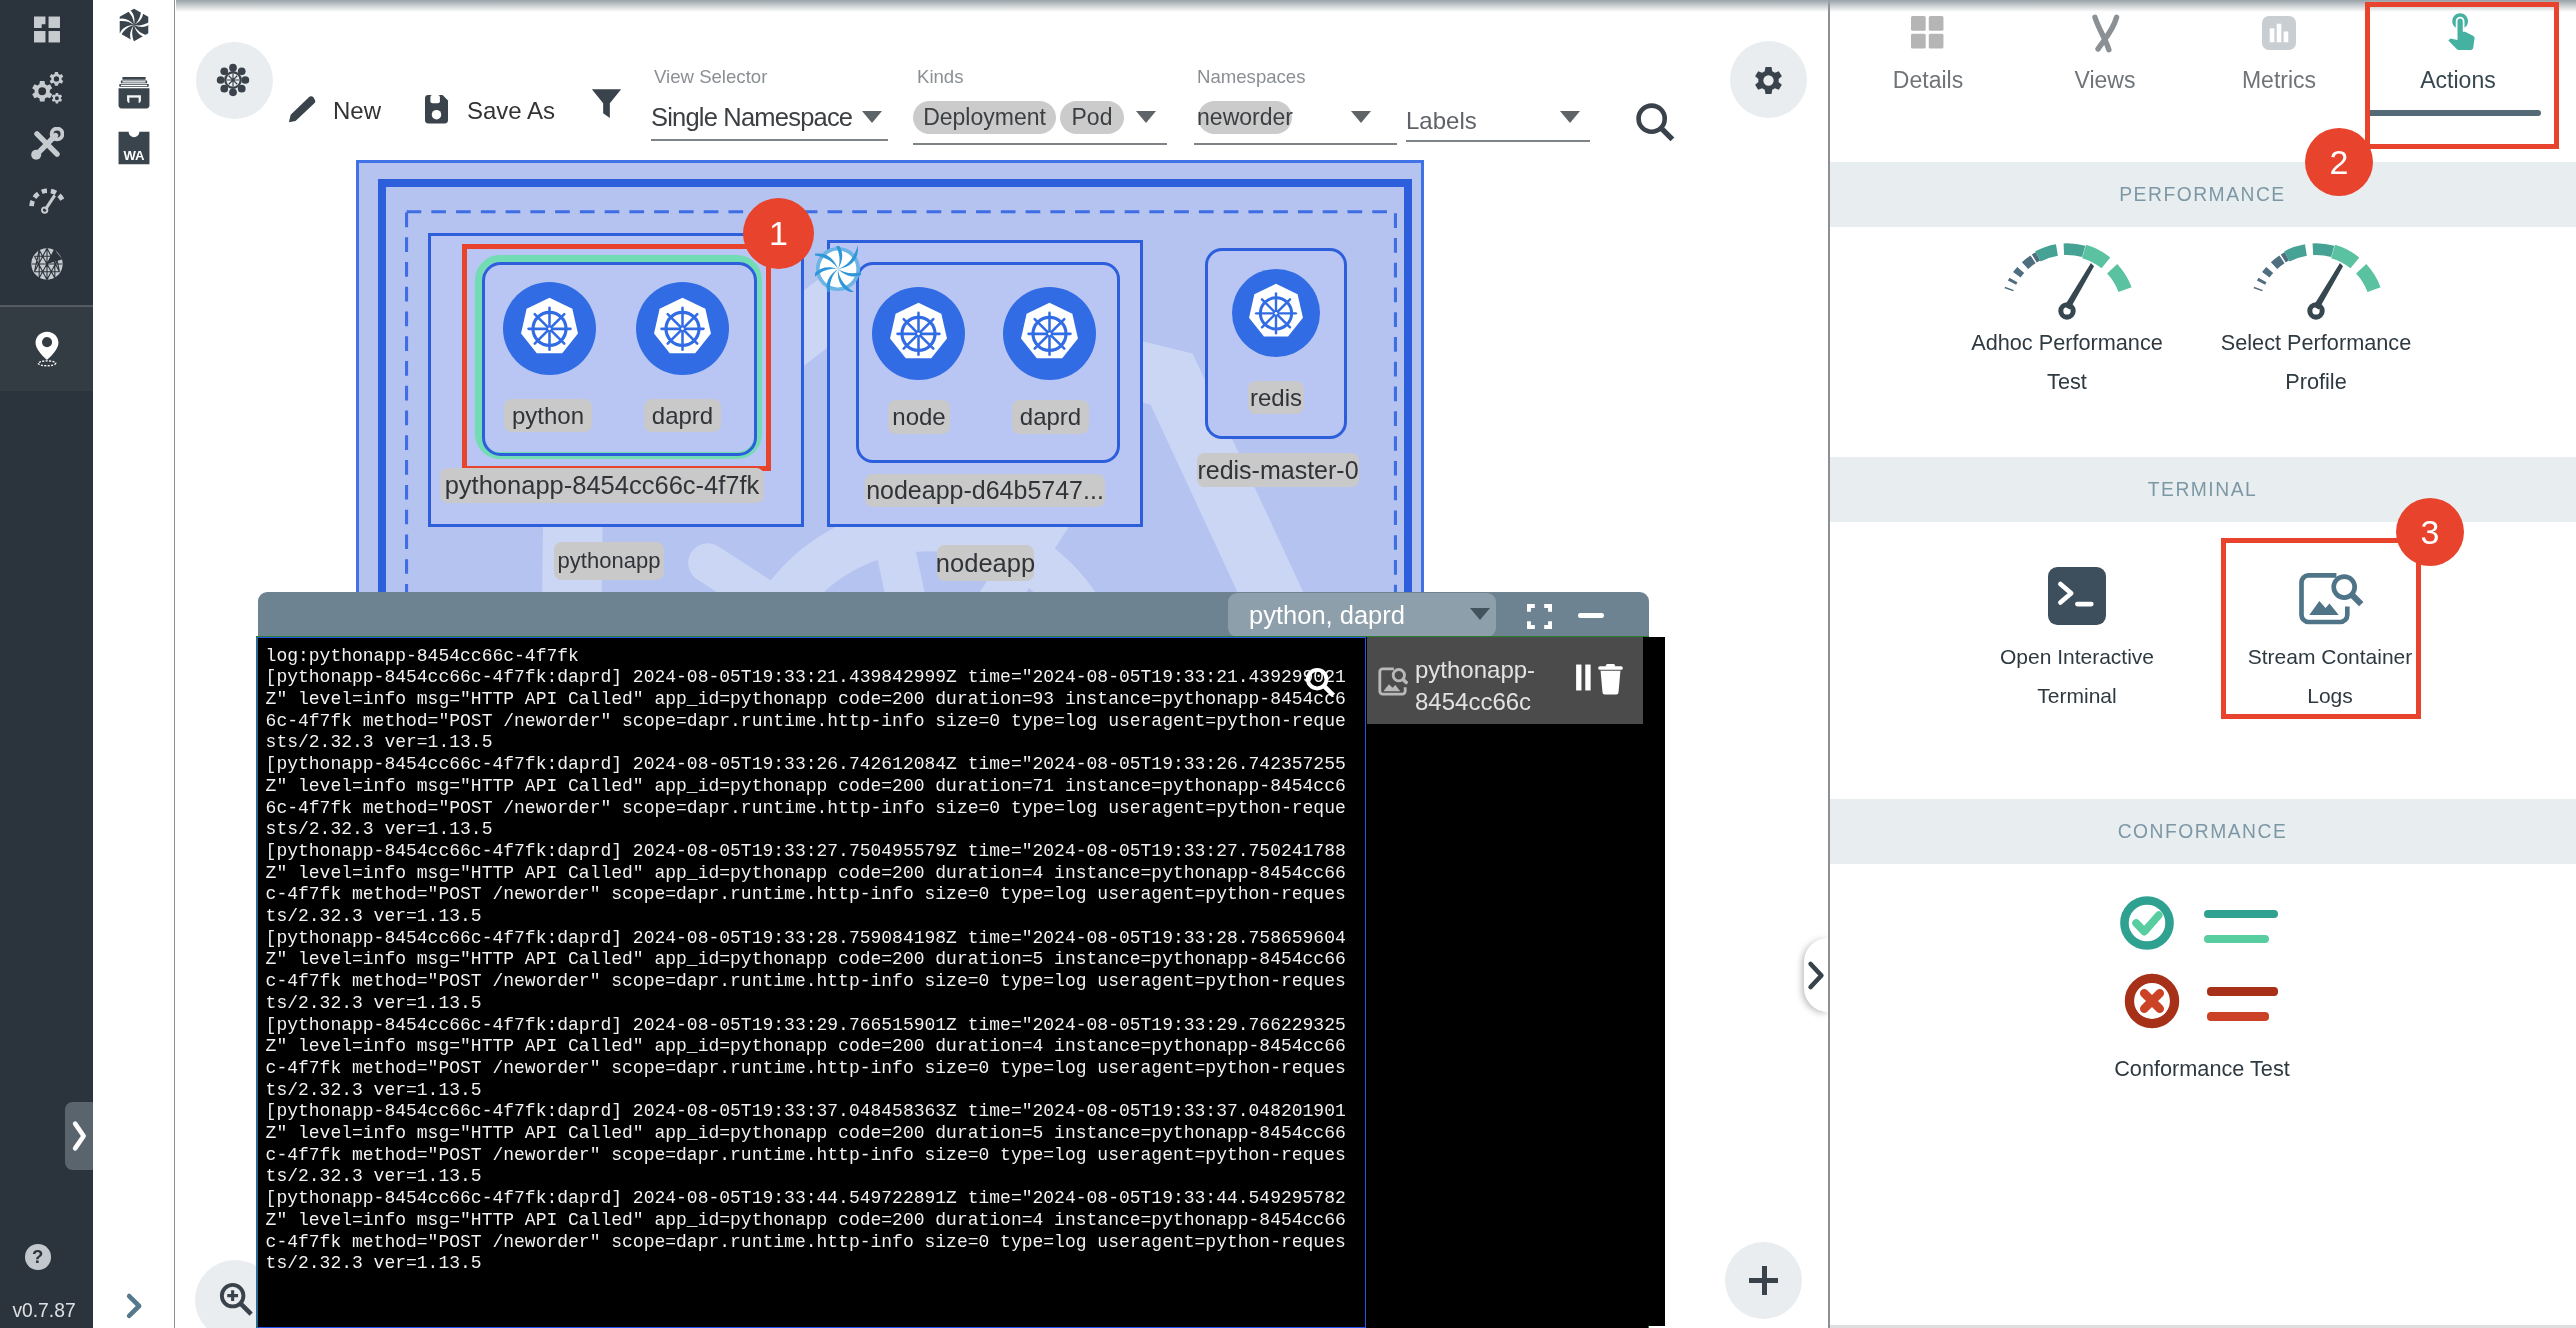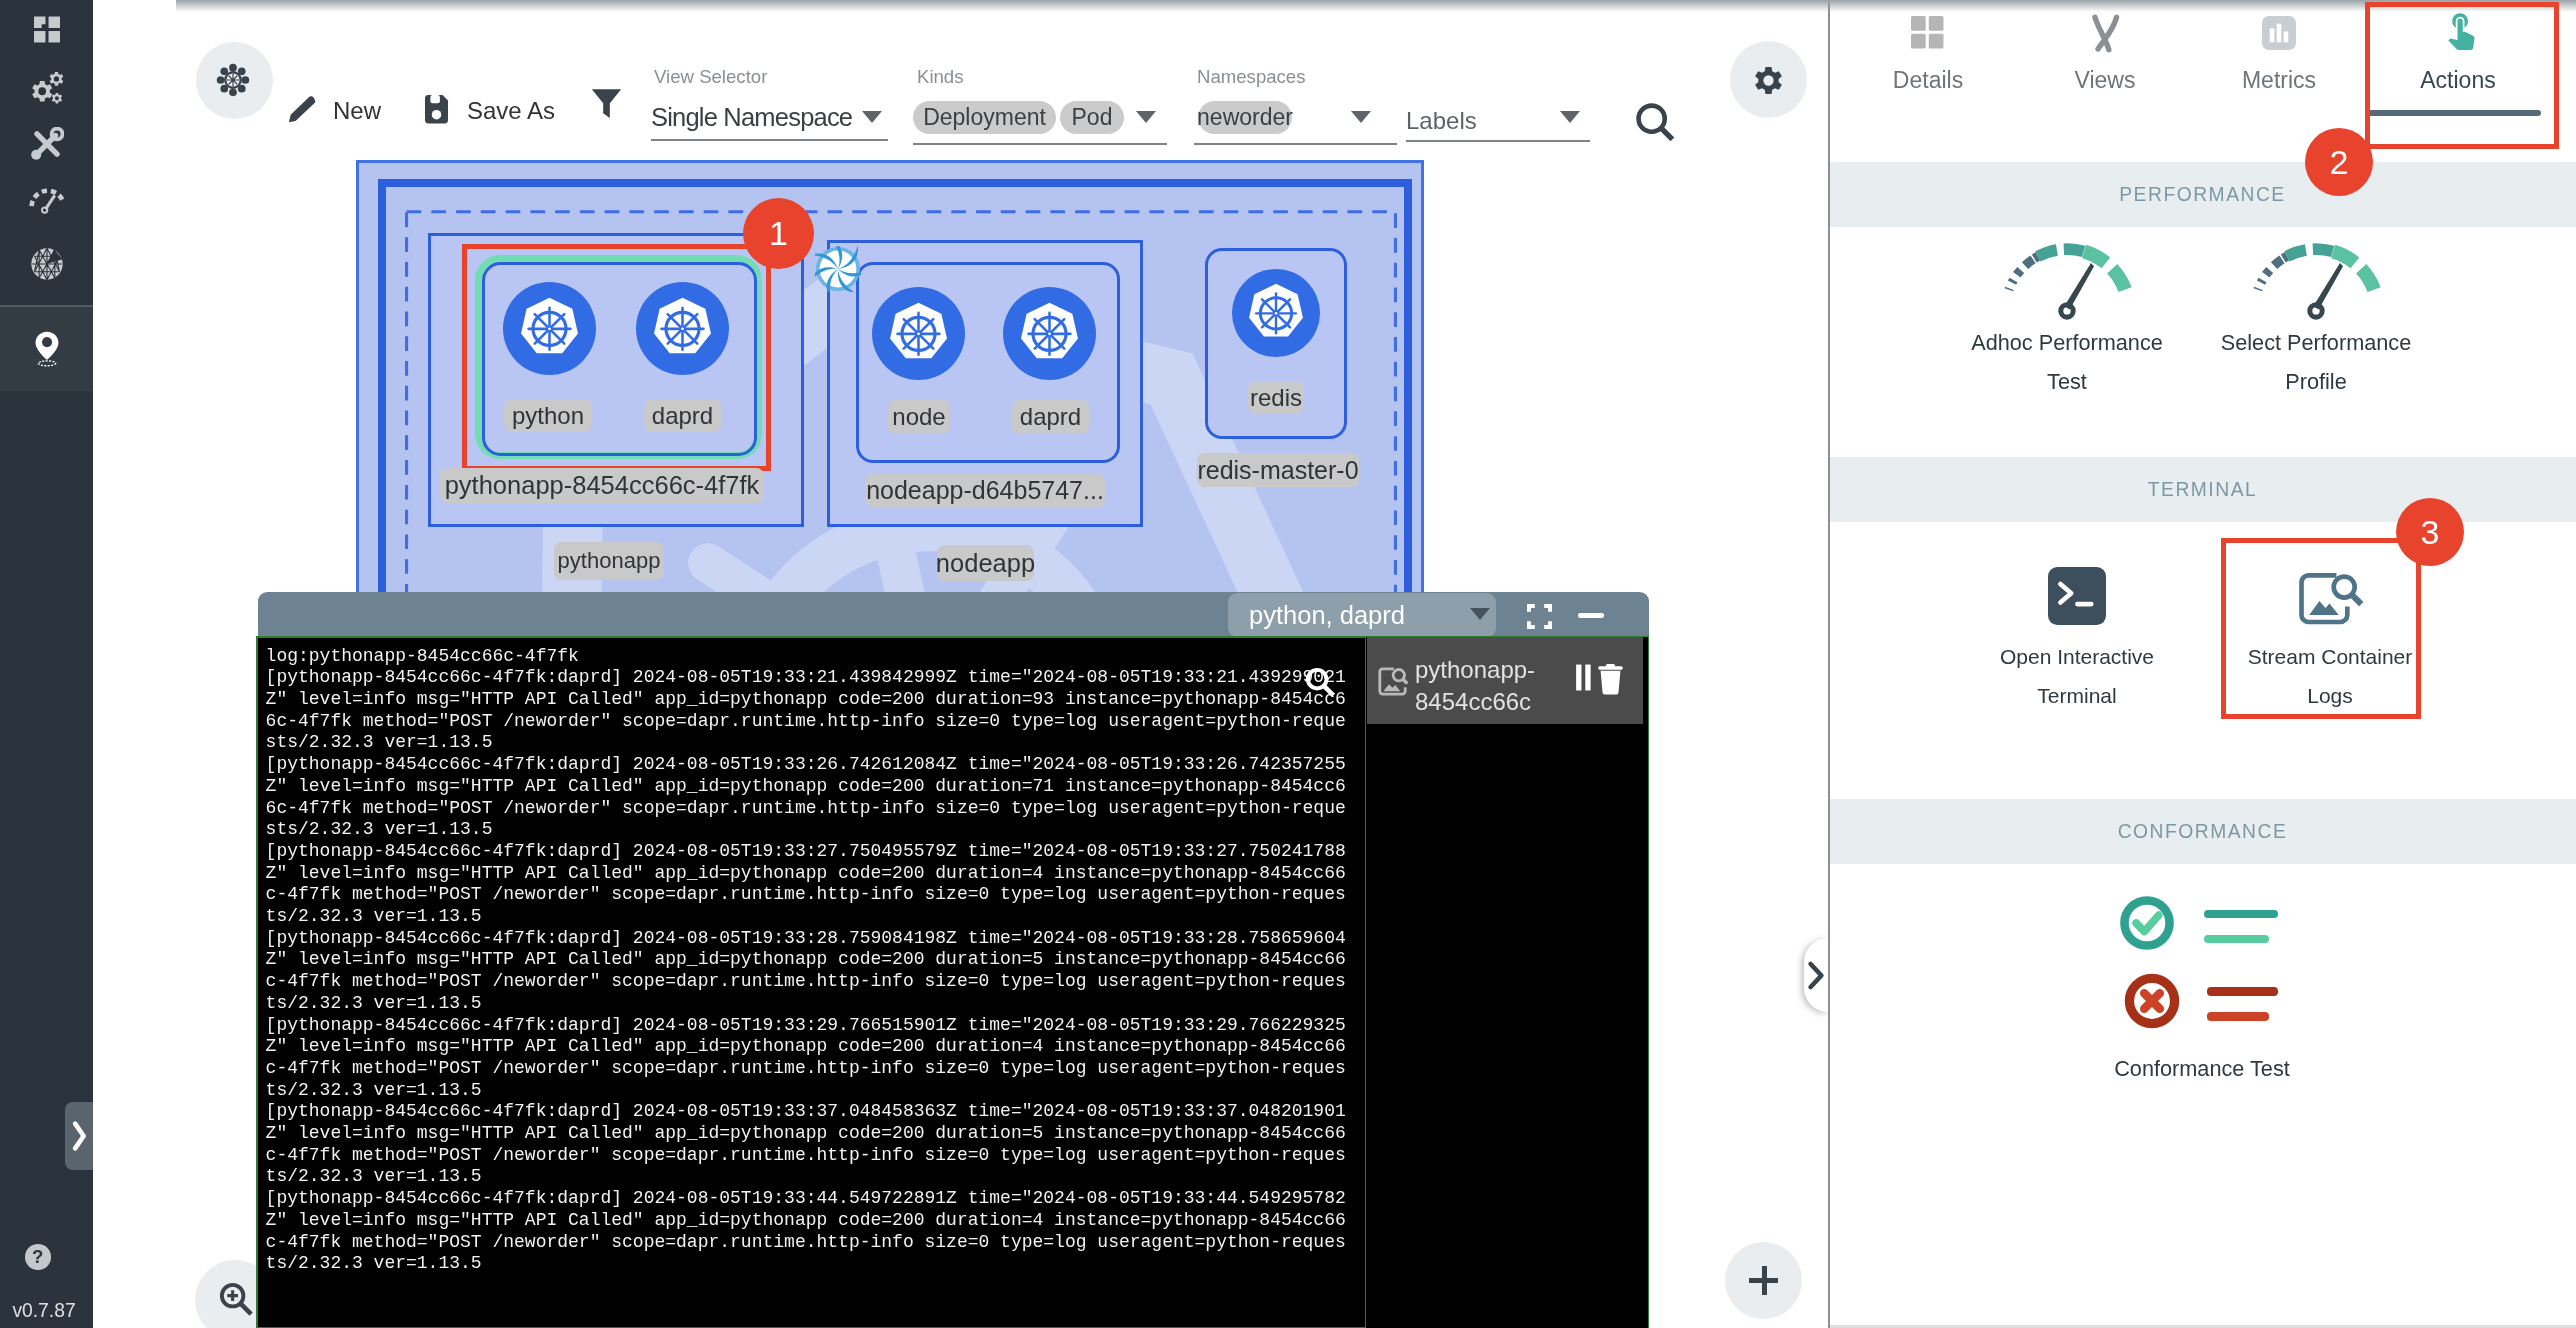--- a/index.html
+++ b/index.html
@@ -25,21 +25,21 @@
   .chip{background:#cbcbcb;border-radius:20px;color:#3c4043;font-size:23px;display:flex;align-items:center;justify-content:center;}
   .uline{height:1.5px;background:#7e8388;}
   .caret{width:0;height:0;border-left:10px solid transparent;border-right:10px solid transparent;border-top:12.4px solid #5f6469;}
   
   .dchip{background:#c9c9c9;border-radius:7.7px;color:#303438;display:flex;align-items:center;justify-content:center;white-space:nowrap;}
   
   #termHead{left:82px;top:592px;width:1391px;height:46px;background:#6e8391;border-radius:9.3px 9.3px 0 0;}
   #termBody{left:80px;top:636px;width:1391px;height:693px;background:#000;border:1.5px solid #2e7d32;}
   #logPane{left:0px;top:0px;width:1107px;height:689px;border:1.5px solid #2656f0;background:#000;overflow:hidden;}
   #logPane pre{margin:3px;padding:4.6px 0 0 4.6px;font-family:"Liberation Mono",monospace;font-size:18px;line-height:21.7px;color:#f2f2f2;}
-  #sidePane{left:1110px;top:0px;width:278px;height:689px;background:#000;}
+  #sidePane{left:1110px;top:0px;width:278px;height:689px;background:#000;padding-left:20px;}
   #podItem{left:0;top:0;width:276px;height:87px;background:#4b4b4b;color:#e2e2e2;}
   
   #rightPanel{left:1829px;top:0;width:747px;height:1329px;background:#fff;}
   #divline{left:1828px;top:0;width:1.5px;height:1329px;background:#8c9094;}
   .band{position:absolute;left:0;width:747px;height:65px;background:#e8edf0;color:#7d98a5;font-size:19.3px;letter-spacing:1.5px;display:flex;align-items:center;justify-content:center;}
   .tabLbl{position:absolute;font-size:23px;color:#6f7478;text-align:center;transform:translateX(-50%);}
   .itemLbl{position:absolute;font-size:21.7px;color:#2e3940;text-align:center;transform:translateX(-50%);line-height:39px;}
   .redbox{position:absolute;z-index:2;border:5.4px solid #e8432c;}
   .badge{position:absolute;z-index:3;width:68px;height:68px;border-radius:50%;background:#e8432c;color:#fff;font-size:34px;display:flex;align-items:center;justify-content:center;}
 </style>
@@ -325,20 +325,45 @@
       <ellipse cx="23" cy="49" rx="13" ry="3.6" fill="none" stroke="#fff" stroke-width="2" stroke-dasharray="3 2"></ellipse>
     </svg>
     <div id="expandBtn">
       <svg width="28" height="68" viewBox="0 0 36 88">
           <path d="M13 28 L24 44 L13 60" fill="none" stroke="#fff" stroke-width="6" stroke-linecap="round" stroke-linejoin="round"></path>
         </svg>
     </div>
     <div id="helpCircle">?</div>
     <div id="version">v0.7.87</div>
   </div>
+  <div class="abs" id="rail">
+    <svg style="position:absolute;left:24px;top:7.7px" width="34" height="34" viewBox="0 0 100 100">
+      <polygon points="50,2 92,26 92,74 50,98 8,74 8,26" fill="#39444d"></polygon>
+      <circle cx="50" cy="50" r="30" fill="#39444d"></circle>
+      <use href="#swirl" fill="#ffffff" transform="rotate(20 50 50) translate(-25,-25) scale(1.5)"></use>
+    </svg>
+    <svg style="position:absolute;left:23px;top:76px" width="36" height="34" viewBox="0 0 46 44">
+      <path d="M3 16 L43 16 L43 38 a4 4 0 0 1 -4 4 L7 42 a4 4 0 0 1 -4 -4 Z" fill="#39444d"></path>
+      <g stroke="#39444d" stroke-width="3.4" fill="none">
+        <path d="M4 12.2 L42 12.2 M6 7.6 L40 7.6 M8 3 L38 3"></path>
+      </g>
+      <g stroke="#fff" stroke-width="1.6" fill="none">
+        <path d="M6 12.2 L40 12.2 M8 7.6 L38 7.6"></path>
+      </g>
+      <path d="M14 25 h18 v6 a4 4 0 0 1 -4 4 h-10 a4 4 0 0 1 -4 -4 Z" fill="#fff" opacity="0.95"></path>
+      <rect x="17" y="28" width="12" height="7" fill="#39444d"></rect>
+    </svg>
+    <svg style="position:absolute;left:24px;top:130px" width="34" height="36" viewBox="0 0 44 46">
+      <path d="M2 2 L15 2 a7 7 0 0 0 14 0 L42 2 L42 44 L2 44 Z" fill="#39444d"></path>
+      <text x="22" y="38" font-family="Liberation Sans, sans-serif" font-size="17" font-weight="bold" fill="#fff" text-anchor="middle">WA</text>
+    </svg>
+    <svg style="position:absolute;left:30px;top:1292px" width="23" height="28" viewBox="0 0 30 36">
+        <path d="M8 5 L21 18 L8 31" fill="none" stroke="#54788c" stroke-width="6" stroke-linecap="round" stroke-linejoin="round"></path>
+      </svg>
+  </div>
   <div class="abs" id="rightPanel">
     <svg class="abs" style="left:82px;top:15.5px" width="34" height="34" viewBox="0 0 44 44">
       <g fill="#b5b5b5">
           <rect x="0" y="0" width="19" height="19" rx="2"></rect>
           <rect x="23" y="0" width="19" height="19" rx="2"></rect>
           <rect x="0" y="23" width="19" height="19" rx="2"></rect>
           <rect x="23" y="23" width="19" height="19" rx="2"></rect>
         </g>
     </svg>
     <div class="tabLbl" style="left:99px;top:67px">Details</div>

